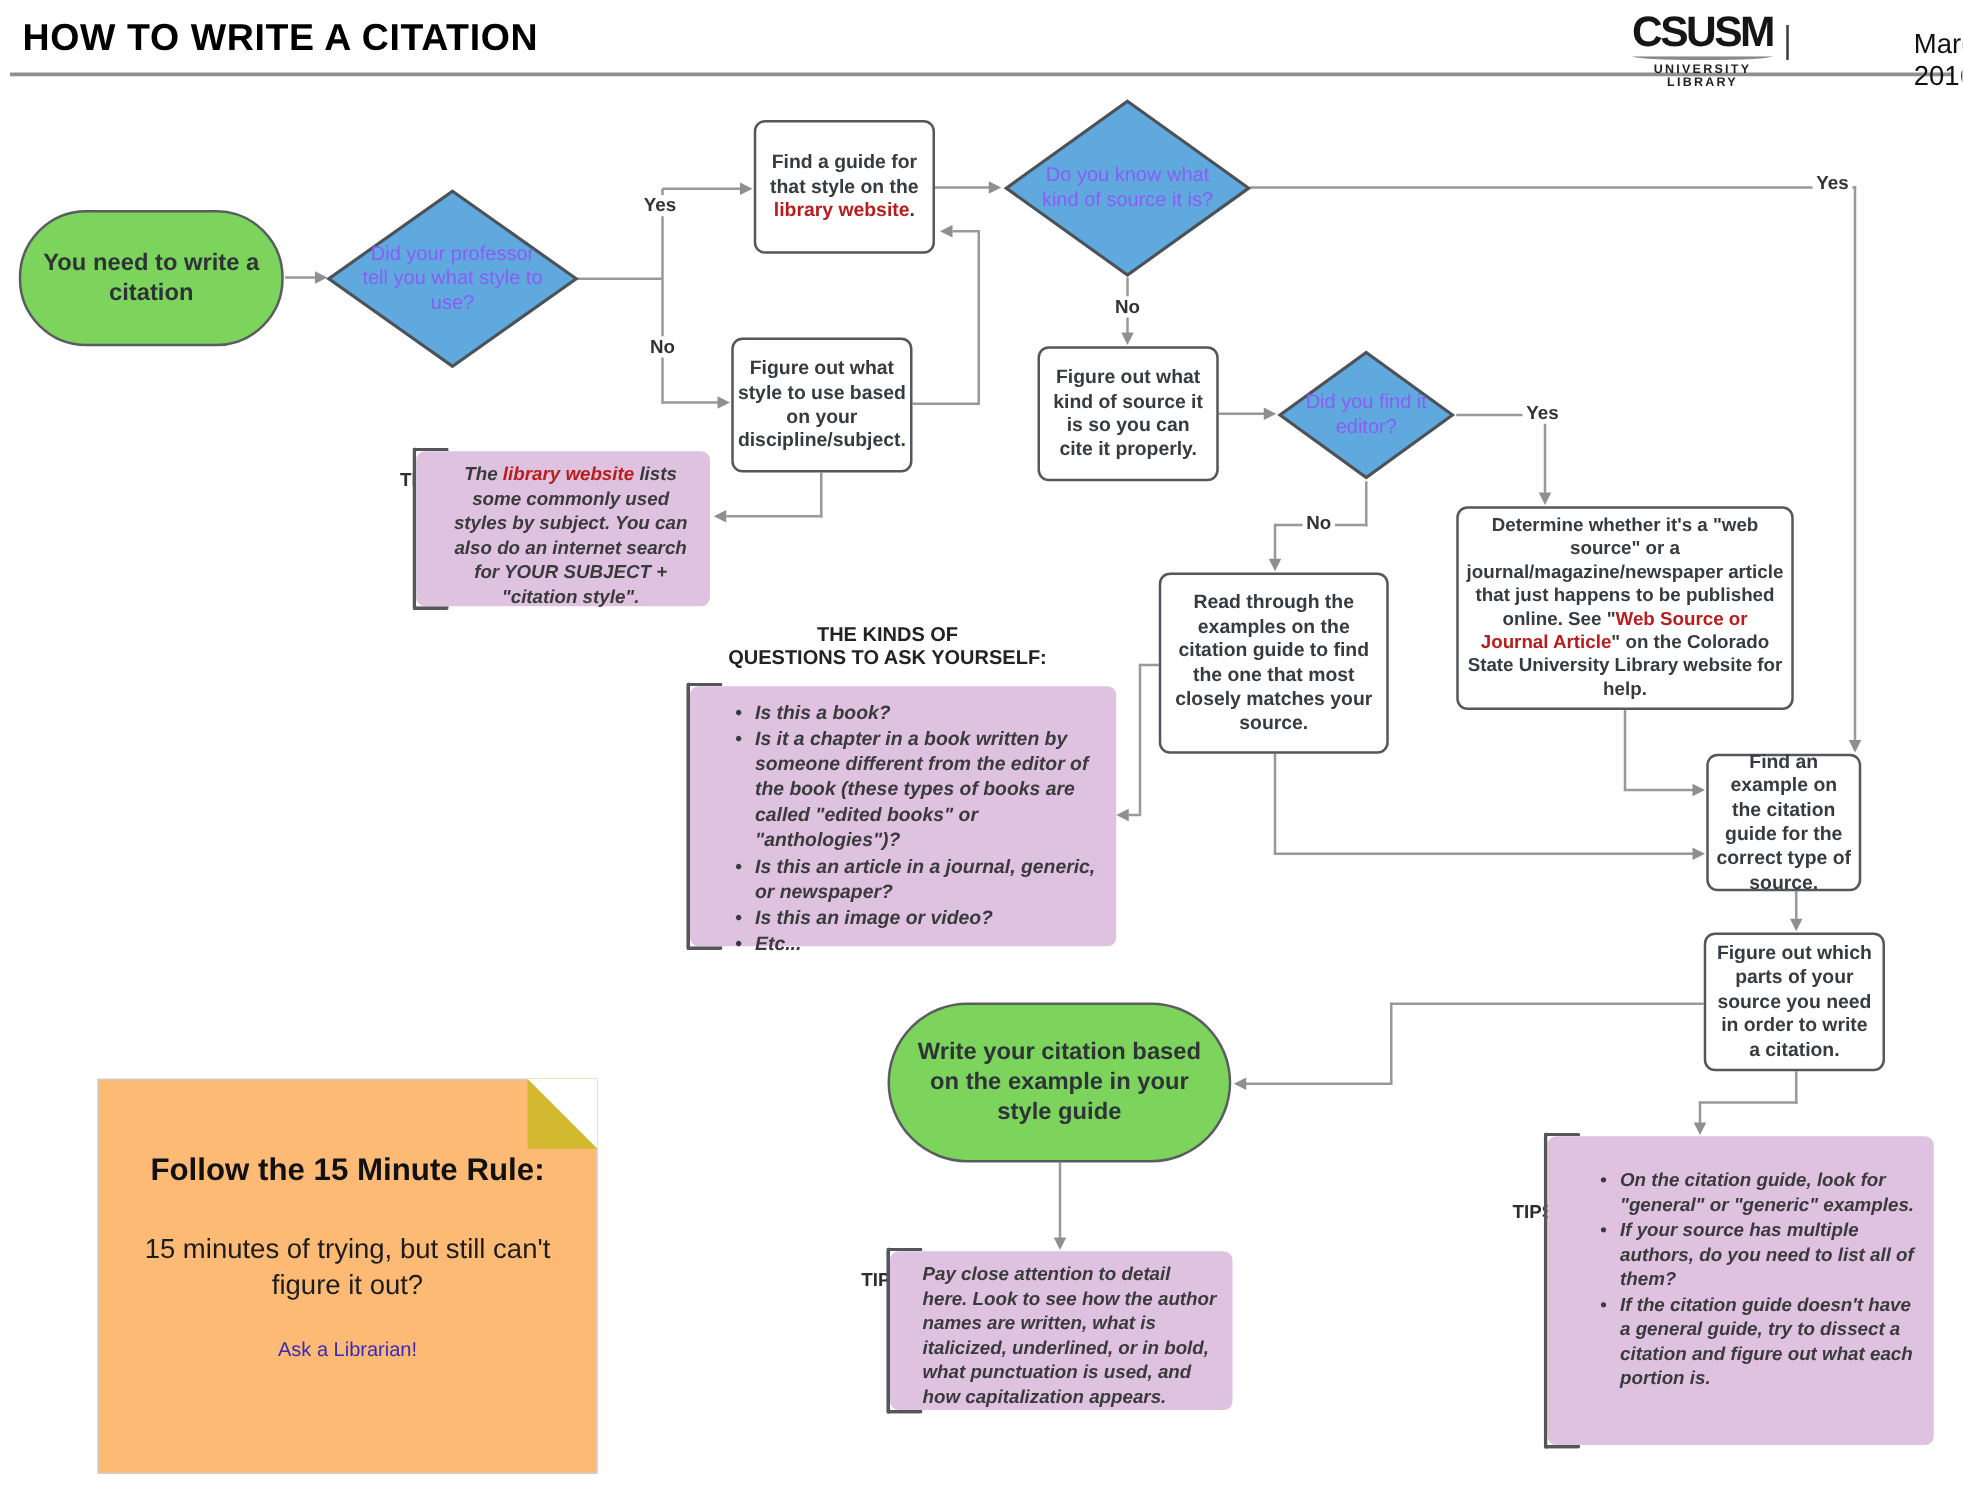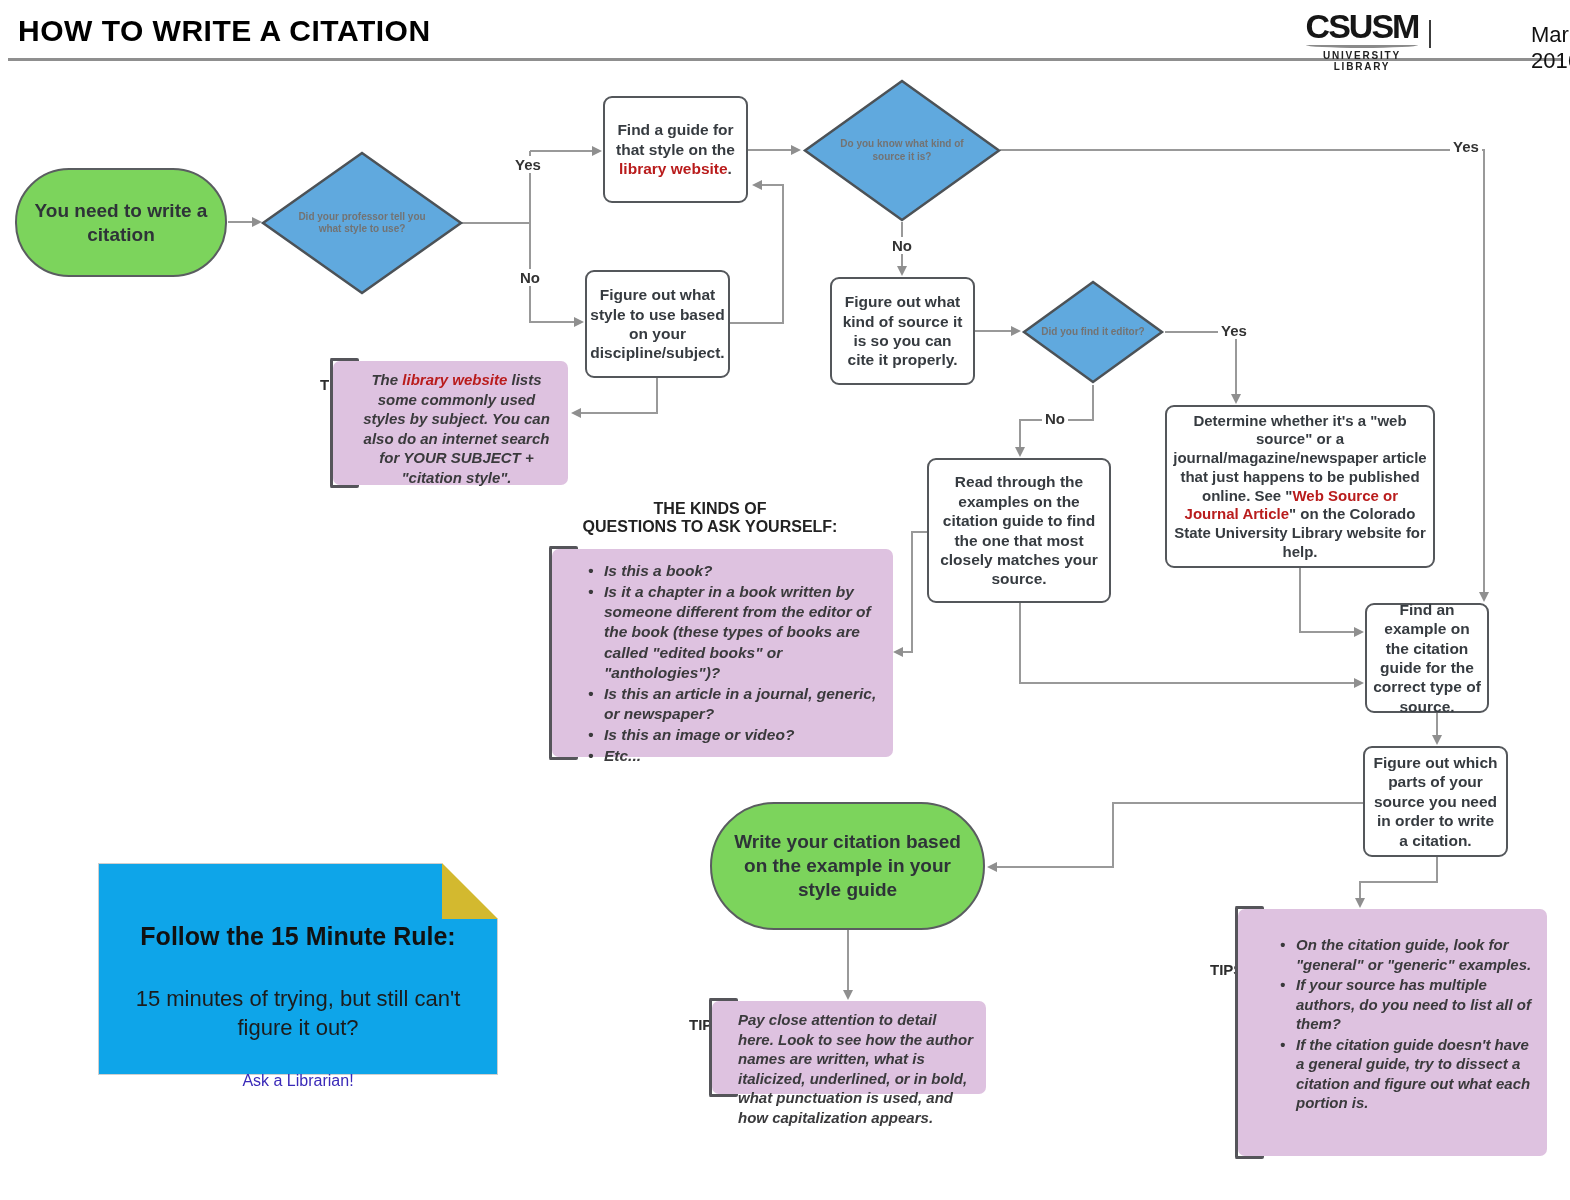--- a/index.html
+++ b/index.html
@@ -19,21 +19,21 @@
   
   .pill{position:absolute;background:#7cd45c;border:2px solid #5a5d60;border-radius:64px;
         display:flex;align-items:center;justify-content:center;text-align:center;
         font-weight:bold;font-size:19px;color:#2e3338;line-height:1.25;padding:0 16px;box-sizing:border-box;}
   .pbox{position:absolute;background:#fff;border:2px solid #54575b;border-radius:9px;
         display:flex;align-items:center;justify-content:center;text-align:center;
         font-weight:bold;font-size:15.5px;line-height:1.25;color:#363b40;padding:4px 6px;box-sizing:border-box;}
   .dia{position:absolute;}
   .dia svg{position:absolute;left:0;top:0;}
   .dia .dtxt{position:absolute;left:0;top:0;width:100%;height:100%;display:flex;align-items:center;justify-content:center;
-        text-align:center;font-weight:bold;font-size:10px;line-height:1.22;color:#737373;padding:0 26px;box-sizing:border-box;}
+        text-align:center;font-weight:normal;font-size:16px;line-height:1.22;color:#8b5cf6;padding:0 26px;box-sizing:border-box;}
 
   
   .note{position:absolute;background:#dec2e0;border-radius:7px;box-sizing:border-box;
         font-weight:bold;font-style:italic;font-size:15px;line-height:1.3;color:#3a3a3c;}
   .note::before{content:"";position:absolute;left:-3px;top:-3px;bottom:-3px;width:26px;
         border:3px solid #55555a;border-right:none;border-radius:2px;}
   .note .inner{position:relative;padding:10px 14px 8px 26px;}
   .note ul{margin:0;padding:0;list-style:none;}
   .note li{position:relative;padding-left:22px;margin-bottom:1px;}
   .note li::before{content:"\2022";position:absolute;left:6px;}
@@ -49,22 +49,22 @@
 
   
   .lnk{color:#b91c1c;text-decoration:none;font-weight:bold;cursor:pointer;}
   .note .lnk{font-style:italic;}
 
   
   .qhead{position:absolute;left:545px;top:500px;width:330px;text-align:center;
          font-weight:bold;font-size:16px;line-height:1.15;color:#222;}
 
   
-  .sticky{position:absolute;left:78px;top:863px;width:400px;height:212px;background:#0ea5e9;
-          border:1px solid #cfcfcf;box-sizing:border-box;text-align:center;margin-left:20px;}
+  .sticky{position:absolute;left:78px;top:863px;width:400px;height:316px;background:#fdba74;
+          border:1px solid #cfcfcf;box-sizing:border-box;text-align:center;}
   .sticky .fold{position:absolute;top:-1px;right:-1px;width:0;height:0;
           border-bottom:56px solid #d3b92f;border-right:56px solid #ffffff;}
   .sticky .s-title{margin-top:58px;font-size:25px;font-weight:bold;color:#111;}
   .sticky .s-body{margin-top:34px;font-size:22px;color:#1c1c1c;line-height:1.3;padding:0 28px;}
   .sticky .s-link{margin-top:30px;font-size:16px;color:#3a2ab8;}
 </style>
 </head>
 <body>
 
 <div id="canvas">
@@ -228,21 +228,21 @@
         <li>Is this a book?</li>
         <li>Is it a chapter in a book written by someone different from the editor of the book (these types of books are called "edited books" or "anthologies")?</li>
         <li>Is this an article in a journal, generic, or newspaper?</li>
         <li>Is this an image or video?</li>
         <li>Etc...</li>
       </ul>
     </div>
   </div>
 
   <div class="sidelabel" style="left:663px;top:1016px">TIPS:</div>
-  <div class="note" style="left:712px;top:1001px;width:274px;height:93px">
+  <div class="note" style="left:712px;top:1001px;width:274px;height:127px">
     <div class="inner" style="padding:9px 10px 8px 26px">Pay close attention to detail here. Look to see how the author names are written, what is italicized, underlined, or in bold, what punctuation is used, and how capitalization appears.</div>
   </div>
 
   <div class="sidelabel" style="left:1184px;top:961px">TIPS:</div>
   <div class="note" style="left:1238px;top:909px;width:309px;height:247px">
     <div class="inner" style="padding:26px 10px 8px 36px">
       <ul>
         <li>On the citation guide, look for "general" or "generic" examples.</li>
         <li>If your source has multiple authors, do you need to list all of them?</li>
         <li>If the citation guide doesn't have a general guide, try to dissect a citation and figure out what each portion is.</li>

